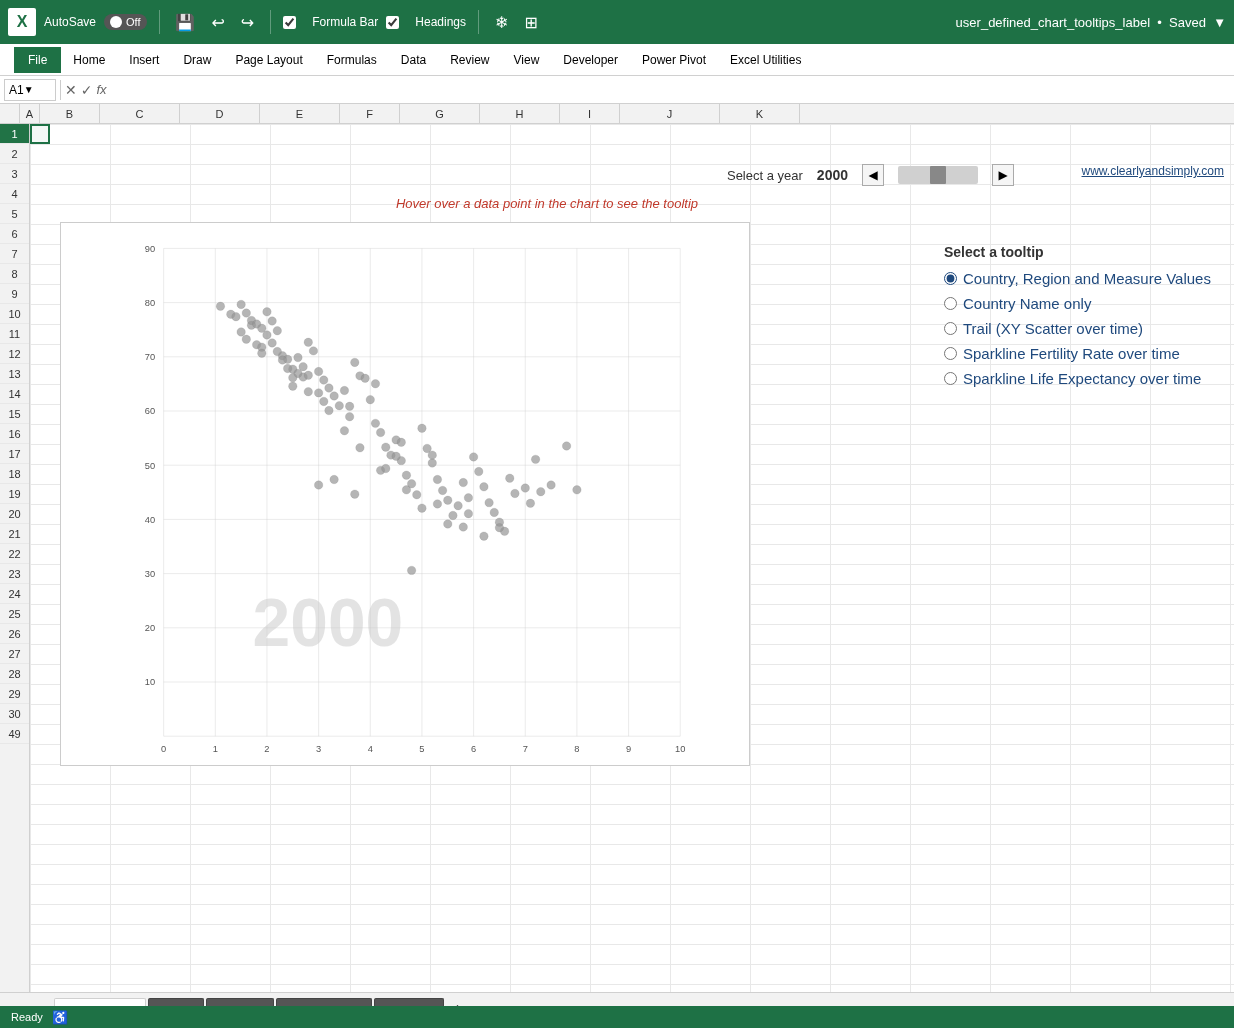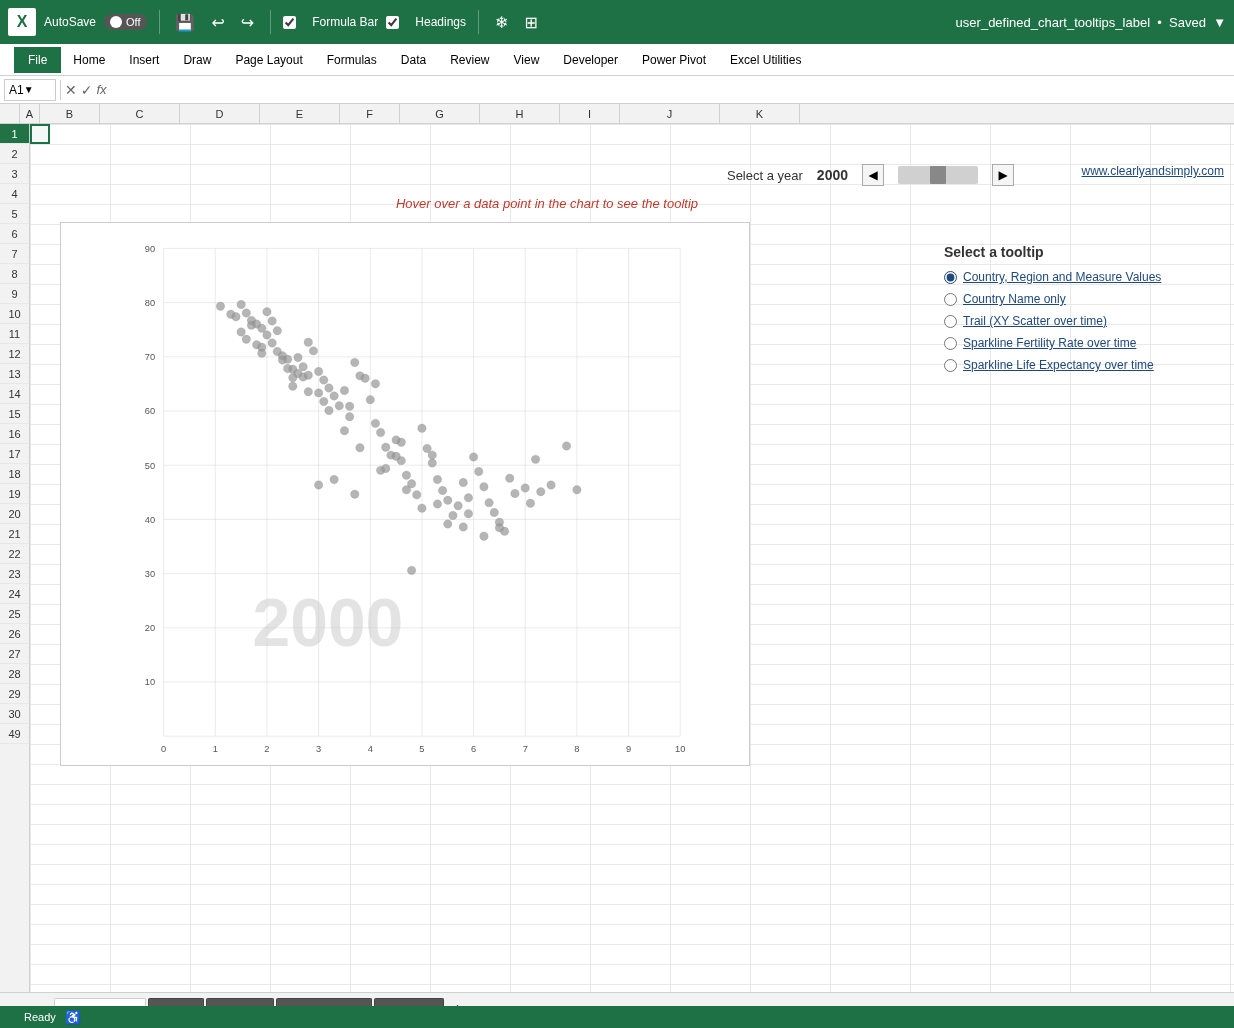--- a/index.html
+++ b/index.html
@@ -237,21 +237,21 @@
     }
     .tooltip-title {
       font-size: 14px; font-weight: bold; color: #333;
       margin-bottom: 10px;
     }
     .radio-option {
       display: flex; align-items: center; gap: 6px;
       margin-bottom: 8px; cursor: pointer;
     }
     .radio-option input[type=radio] { accent-color: #1f497d; }
-    .radio-label { font-size: 12px; text-decoration: underline; }
+    .radio-label { font-size: 15px; }
     .radio-label.selected { color: #1f497d; font-weight: 500; }
     .radio-label.normal { color: #1f497d; }
 
     
     #sheet-tabs {
       position: absolute;
       bottom: 0; left: 0; right: 0;
       height: 36px;
       background: #f2f2f2;
       border-top: 1px solid #d0d0d0;
@@ -288,21 +288,21 @@
       font-size: 18px; color: #555; padding: 0 6px; cursor: pointer;
     }
 
     
     #status-bar {
       position: fixed;
       bottom: 0; left: 0; right: 0;
       height: 22px;
       background: #1e7145;
       display: flex; align-items: center;
-      padding: 0 24px;
+      padding: 0 11px;
       color: #fff; font-size: 11px;
       gap: 10px;
     }
     .status-ready { color: #fff; }
     .status-icon { font-size: 13px; cursor: pointer; }
 
     
     .cw-a { width: 20px; min-width: 20px; }
     .cw-b { width: 60px; min-width: 60px; }
     .cw-c { width: 80px; min-width: 80px; }

